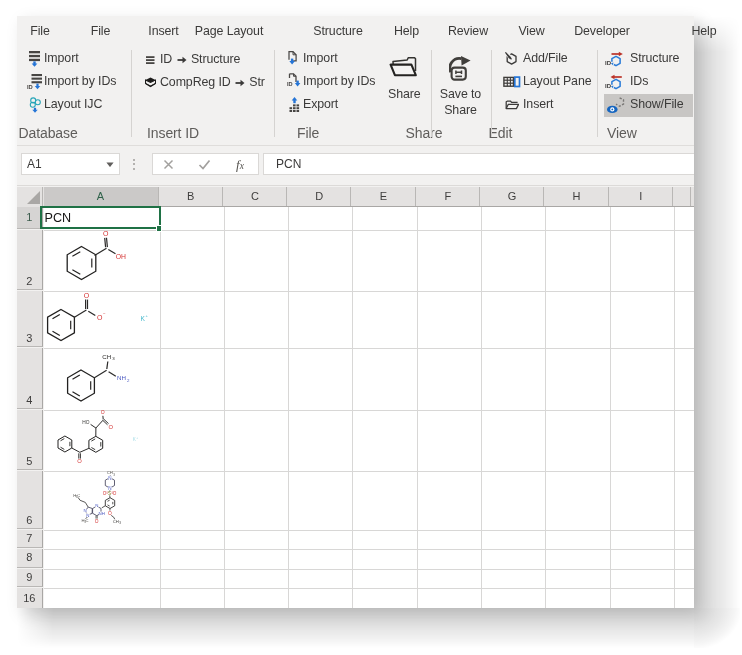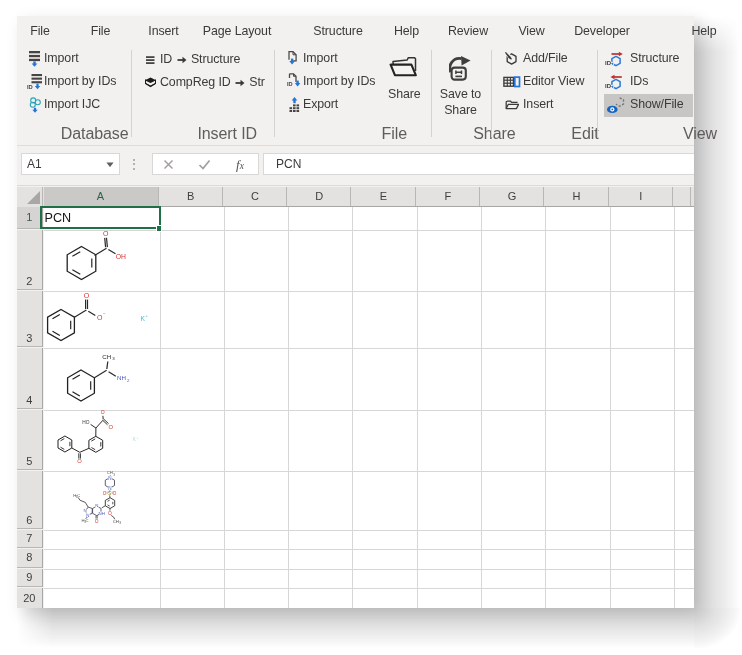--- a/index.html
+++ b/index.html
@@ -1,32 +1,32 @@
 <!DOCTYPE html>
 <html><head><meta charset="utf-8"><style>
 * { margin:0; padding:0; box-sizing:border-box; }
 html,body { width:742px; height:655px; background:#fff; font-family:"Liberation Sans",sans-serif; overflow:hidden; }
 #stage { position:relative; width:742px; height:655px; }
 #win { position:absolute; left:17px; top:16px; width:676.5px; height:592px; background:#f2f1f0;
   box-shadow: 6px 6px 16px rgba(0,0,0,.15); }
 .tab { position:absolute; font-size:12.4px; color:#3b3a39; text-align:center; letter-spacing:-0.1px; }
 .rlab { position:absolute; font-size:12.4px; color:#3b3a39; letter-spacing:-0.1px; white-space:nowrap; }
-.glab { position:absolute; font-size:16px; color:#5f5d5b; text-align:right; letter-spacing:-0.1px; }
+.glab { position:absolute; font-size:14px; color:#5f5d5b; text-align:left; letter-spacing:-0.1px; }
 .fbox { position:absolute; background:#fff; border:1px solid #dad8d6; }
 </style></head>
 <body>
 <div id="stage">
 <div id="win"></div>
 <div style="position:absolute;left:693.5px;top:16px;width:46px;height:592px;background:linear-gradient(to right, rgba(0,0,0,.16), rgba(0,0,0,.13) 30%, rgba(0,0,0,.085) 60%, rgba(0,0,0,.035) 85%, rgba(0,0,0,0));-webkit-mask-image:linear-gradient(to bottom, transparent 0, #000 36px)"></div>
 <div style="position:absolute;left:17px;top:608px;width:676.5px;height:40px;background:linear-gradient(to bottom, rgba(0,0,0,.16), rgba(0,0,0,.13) 30%, rgba(0,0,0,.085) 60%, rgba(0,0,0,.035) 85%, rgba(0,0,0,0));-webkit-mask-image:linear-gradient(to right, transparent 0, #000 36px)"></div>
 <div style="position:absolute;left:693.5px;top:608px;width:46px;height:40px;background:radial-gradient(ellipse 48px 42px at 0 0, rgba(0,0,0,.17), rgba(0,0,0,.14) 30%, rgba(0,0,0,.09) 60%, rgba(0,0,0,.04) 85%, rgba(0,0,0,0))"></div>
 <div class="tab" style="left:-20px;top:24px;width:120px">File</div>
     <div class="tab" style="left:40.5px;top:24px;width:120px">File</div>
     <div class="tab" style="left:103.5px;top:24px;width:120px">Insert</div>
-    <div class="tab" style="left:177px;top:24px;width:120px">Page Layout</div>
+    <div class="tab" style="left:169px;top:24px;width:120px">Page Layout</div>
     <div class="tab" style="left:278px;top:24px;width:120px">Structure</div>
     <div class="tab" style="left:346.5px;top:24px;width:120px">Help</div>
     <div class="tab" style="left:408px;top:24px;width:120px">Review</div>
     <div class="tab" style="left:471.5px;top:24px;width:120px">View</div>
     <div class="tab" style="left:542px;top:24px;width:120px">Developer</div>
     <div class="tab" style="left:644px;top:24px;width:120px">Help</div>
     <div style="position:absolute;left:603.5px;top:93.5px;width:89px;height:23px;background:#c8c6c4"></div>
 <svg style="position:absolute;left:28px;top:51px" width="13" height="16" viewBox="0 0 13 16">
       <rect x="1" y="0" width="11" height="2.3" fill="#474543"></rect>
       <rect x="1" y="3.9" width="11" height="2.3" fill="#474543"></rect>
@@ -135,37 +135,37 @@
       </g>
     </svg>
     <svg style="position:absolute;left:605.5px;top:95.5px" width="21" height="18" viewBox="0 0 21 18">
       <path d="M13.6 1.8 L17.5 4 L17.5 8 L13.6 10.3 L10 8.2" fill="none" stroke="#7a7876" stroke-width="1.4" stroke-dasharray="2.4 1.5" fill-opacity="0"></path>
       <ellipse cx="6.3" cy="13.4" rx="5.3" ry="3.7" fill="#1565c0"></ellipse>
       <circle cx="6.3" cy="13.4" r="2.1" fill="#fff"></circle>
       <circle cx="6.3" cy="13.4" r="0.9" fill="#1565c0"></circle>
     </svg>
 <div class="rlab" style="left:44px;top:51px">Import</div>
     <div class="rlab" style="left:44px;top:74px">Import by IDs</div>
-    <div class="rlab" style="left:44px;top:97px">Import IJC</div>
+    <div class="rlab" style="left:44px;top:97px">Layout IJC</div>
     <div class="rlab" style="left:160px;top:51.5px">ID <svg width="10" height="8" viewBox="0 0 10 8" style="margin:0 1px;vertical-align:-1px">
         <line x1="0.5" y1="4" x2="6.5" y2="4" stroke="#3b3a39" stroke-width="1.8"></line>
         <path d="M5.5 0.8 L9.5 4 L5.5 7.2 Z" fill="#3b3a39"></path>
       </svg> Structure</div>
     <div class="rlab" style="left:160px;top:74.5px">CompReg ID <svg width="10" height="8" viewBox="0 0 10 8" style="margin:0 1px;vertical-align:-1px">
         <line x1="0.5" y1="4" x2="6.5" y2="4" stroke="#3b3a39" stroke-width="1.8"></line>
         <path d="M5.5 0.8 L9.5 4 L5.5 7.2 Z" fill="#3b3a39"></path>
       </svg> Str</div>
     <div class="rlab" style="left:303px;top:51px">Import</div>
     <div class="rlab" style="left:303px;top:74px">Import by IDs</div>
     <div class="rlab" style="left:303px;top:97px">Export</div>
     <div class="rlab" style="left:388px;top:87px;width:30px;text-align:center">Share</div>
     <div class="rlab" style="left:431px;top:87px;width:59px;text-align:center">Save to</div>
     <div class="rlab" style="left:431px;top:102.5px;width:59px;text-align:center">Share</div>
     <div class="rlab" style="left:523px;top:51px">Add/File</div>
-    <div class="rlab" style="left:523px;top:74px">Editor View</div>
+    <div class="rlab" style="left:523px;top:74px">Layout Pane</div>
     <div class="rlab" style="left:523px;top:97px">Insert</div>
     <div class="rlab" style="left:630px;top:51px">Structure</div>
     <div class="rlab" style="left:630px;top:74px">IDs</div>
     <div class="rlab" style="left:630px;top:97px">Show/File</div>
 <div class="glab" style="left:18.5px;top:125px;width:110px">Database</div>
     <div class="glab" style="left:147px;top:125px;width:110px">Insert ID</div>
     <div class="glab" style="left:297px;top:125px;width:110px">File</div>
     <div class="glab" style="left:405.5px;top:125px;width:110px">Share</div>
     <div class="glab" style="left:488.5px;top:125px;width:110px">Edit</div>
     <div class="glab" style="left:607px;top:125px;width:110px">View</div>
@@ -228,21 +228,21 @@
     <div style="position:absolute;left:673.9px;top:186.5px;width:17.6px;height:19.0px;background:#e4e2e1;border-right:1px solid #b9b7b5;color:#3e3d3c;font-size:11px;display:flex;align-items:center;justify-content:center"></div>
     <div style="position:absolute;left:17px;top:206.5px;width:25.5px;height:22.0px;background:#d6d4d3;border-right:1px solid #a9a7a5;border-bottom:1px solid #b9b7b5;color:#3c5c4d;font-size:11px;display:flex;align-items:center;padding-bottom:1px;justify-content:center;box-sizing:border-box">1</div>
     <div style="position:absolute;left:17px;top:229.5px;width:25.5px;height:60.5px;background:#e4e2e1;border-right:1px solid #a9a7a5;border-bottom:1px solid #b9b7b5;color:#3e3d3c;font-size:11px;display:flex;align-items:flex-end;padding-bottom:2px;justify-content:center;box-sizing:border-box">2</div>
     <div style="position:absolute;left:17px;top:291.0px;width:25.5px;height:56.0px;background:#e4e2e1;border-right:1px solid #a9a7a5;border-bottom:1px solid #b9b7b5;color:#3e3d3c;font-size:11px;display:flex;align-items:flex-end;padding-bottom:2px;justify-content:center;box-sizing:border-box">3</div>
     <div style="position:absolute;left:17px;top:348.0px;width:25.5px;height:61.0px;background:#e4e2e1;border-right:1px solid #a9a7a5;border-bottom:1px solid #b9b7b5;color:#3e3d3c;font-size:11px;display:flex;align-items:flex-end;padding-bottom:2px;justify-content:center;box-sizing:border-box">4</div>
     <div style="position:absolute;left:17px;top:410.0px;width:25.5px;height:60.0px;background:#e4e2e1;border-right:1px solid #a9a7a5;border-bottom:1px solid #b9b7b5;color:#3e3d3c;font-size:11px;display:flex;align-items:flex-end;padding-bottom:2px;justify-content:center;box-sizing:border-box">5</div>
     <div style="position:absolute;left:17px;top:471.0px;width:25.5px;height:57.5px;background:#e4e2e1;border-right:1px solid #a9a7a5;border-bottom:1px solid #b9b7b5;color:#3e3d3c;font-size:11px;display:flex;align-items:flex-end;padding-bottom:2px;justify-content:center;box-sizing:border-box">6</div>
     <div style="position:absolute;left:17px;top:529.5px;width:25.5px;height:18.5px;background:#e4e2e1;border-right:1px solid #a9a7a5;border-bottom:1px solid #b9b7b5;color:#3e3d3c;font-size:11px;display:flex;align-items:center;padding-bottom:1px;justify-content:center;box-sizing:border-box">7</div>
     <div style="position:absolute;left:17px;top:549.0px;width:25.5px;height:18.7px;background:#e4e2e1;border-right:1px solid #a9a7a5;border-bottom:1px solid #b9b7b5;color:#3e3d3c;font-size:11px;display:flex;align-items:center;padding-bottom:1px;justify-content:center;box-sizing:border-box">8</div>
     <div style="position:absolute;left:17px;top:568.7px;width:25.5px;height:18.6px;background:#e4e2e1;border-right:1px solid #a9a7a5;border-bottom:1px solid #b9b7b5;color:#3e3d3c;font-size:11px;display:flex;align-items:center;padding-bottom:1px;justify-content:center;box-sizing:border-box">9</div>
-    <div style="position:absolute;left:17px;top:588.3px;width:25.5px;height:19.7px;background:#e4e2e1;border-right:1px solid #a9a7a5;color:#3e3d3c;font-size:11px;display:flex;align-items:center;padding-bottom:1px;justify-content:center;box-sizing:border-box">20</div>
+    <div style="position:absolute;left:17px;top:588.3px;width:25.5px;height:19.7px;background:#e4e2e1;border-right:1px solid #a9a7a5;color:#3e3d3c;font-size:11px;display:flex;align-items:center;padding-bottom:1px;justify-content:center;box-sizing:border-box">16</div>
     <div style="position:absolute;left:44.5px;top:208.5px;width:100px;height:19px;font-size:12.6px;color:#161514;display:flex;align-items:center">PCN</div>
     <div style="position:absolute;left:40px;top:205.5px;width:121px;height:23px;border:2px solid #1f7145"></div>
     <div style="position:absolute;left:155.5px;top:225px;width:6.5px;height:6.5px;background:#1f7145;border:1px solid #fff"></div>
 <svg style="position:absolute;left:43px;top:230px" width="127" height="300" viewBox="43 230 127 300" font-family="'Liberation Sans',sans-serif">
       <path d="M81.5,246.5 L95.8,254.8 L95.8,271.2 L81.5,279.5 L67.2,271.2 L67.2,254.8 Z" fill="none" stroke="#222120" stroke-width="1.3"></path>
       <line x1="91.8" y1="258.5" x2="91.8" y2="267.5" stroke="#222120" stroke-width="1.17"></line>
       <line x1="80.3" y1="274.2" x2="72.4" y2="269.7" stroke="#222120" stroke-width="1.17"></line>
       <line x1="72.4" y1="256.3" x2="80.3" y2="251.8" stroke="#222120" stroke-width="1.17"></line>
       <line x1="94.5" y1="255.5" x2="106.5" y2="248.2" stroke="#2b2a29" stroke-width="1.25"></line>
       <line x1="107.4" y1="247.1" x2="106.5" y2="237.7" stroke="#2b2a29" stroke-width="1.2"></line>

